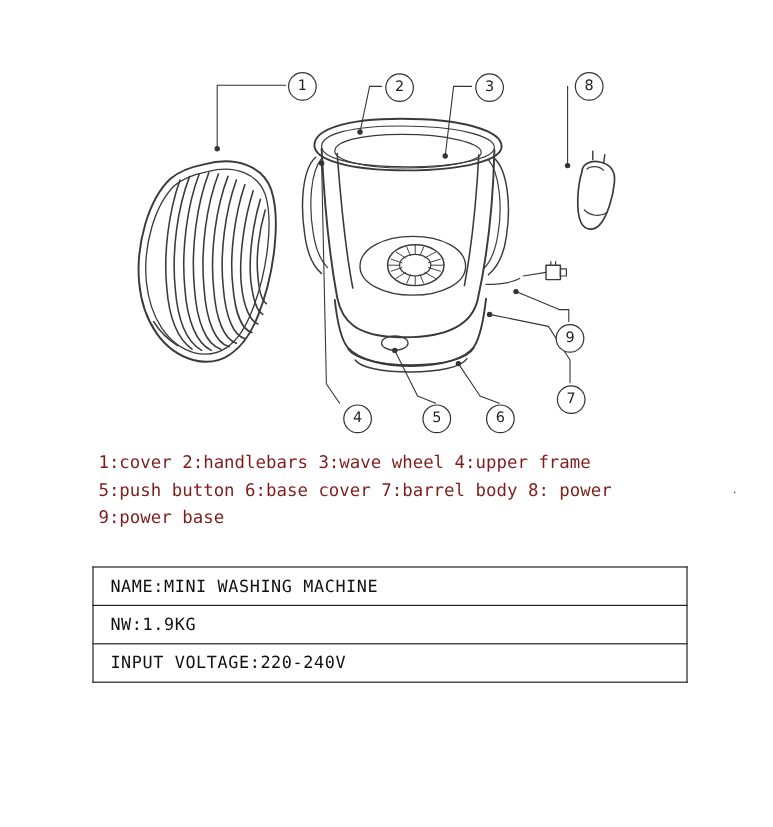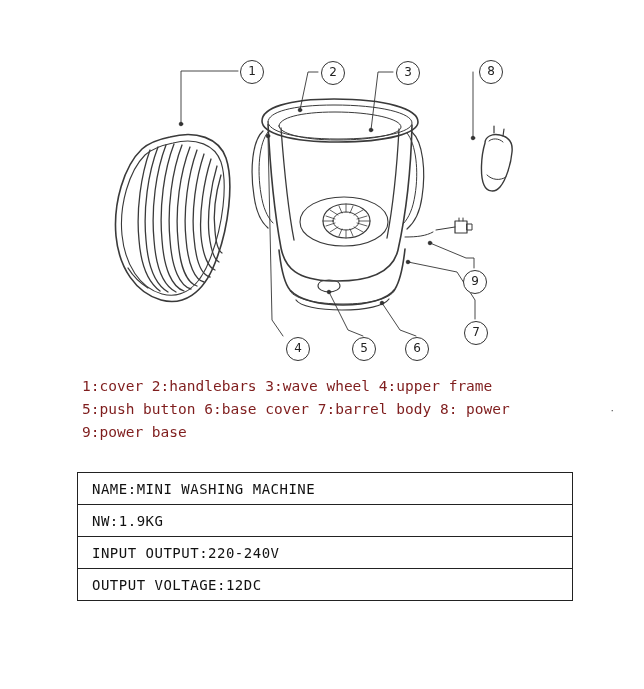--- a/index.html
+++ b/index.html
@@ -240,21 +240,18 @@
 
   <table id="spec-table">
     <tbody>
       <tr>
         <td>NAME:MINI WASHING MACHINE</td>
       </tr>
       <tr>
         <td>NW:1.9KG</td>
       </tr>
       <tr>
-        <td>INPUT OUTPUT:220-240V</td>
-      </tr>
-      <tr>
-        <td>OUTPUT VOLTAGE:12DC</td>
+        <td>INPUT VOLTAGE:220-240V</td>
       </tr>
     </tbody>
   </table>
 
 </div>
 
 </body></html>

